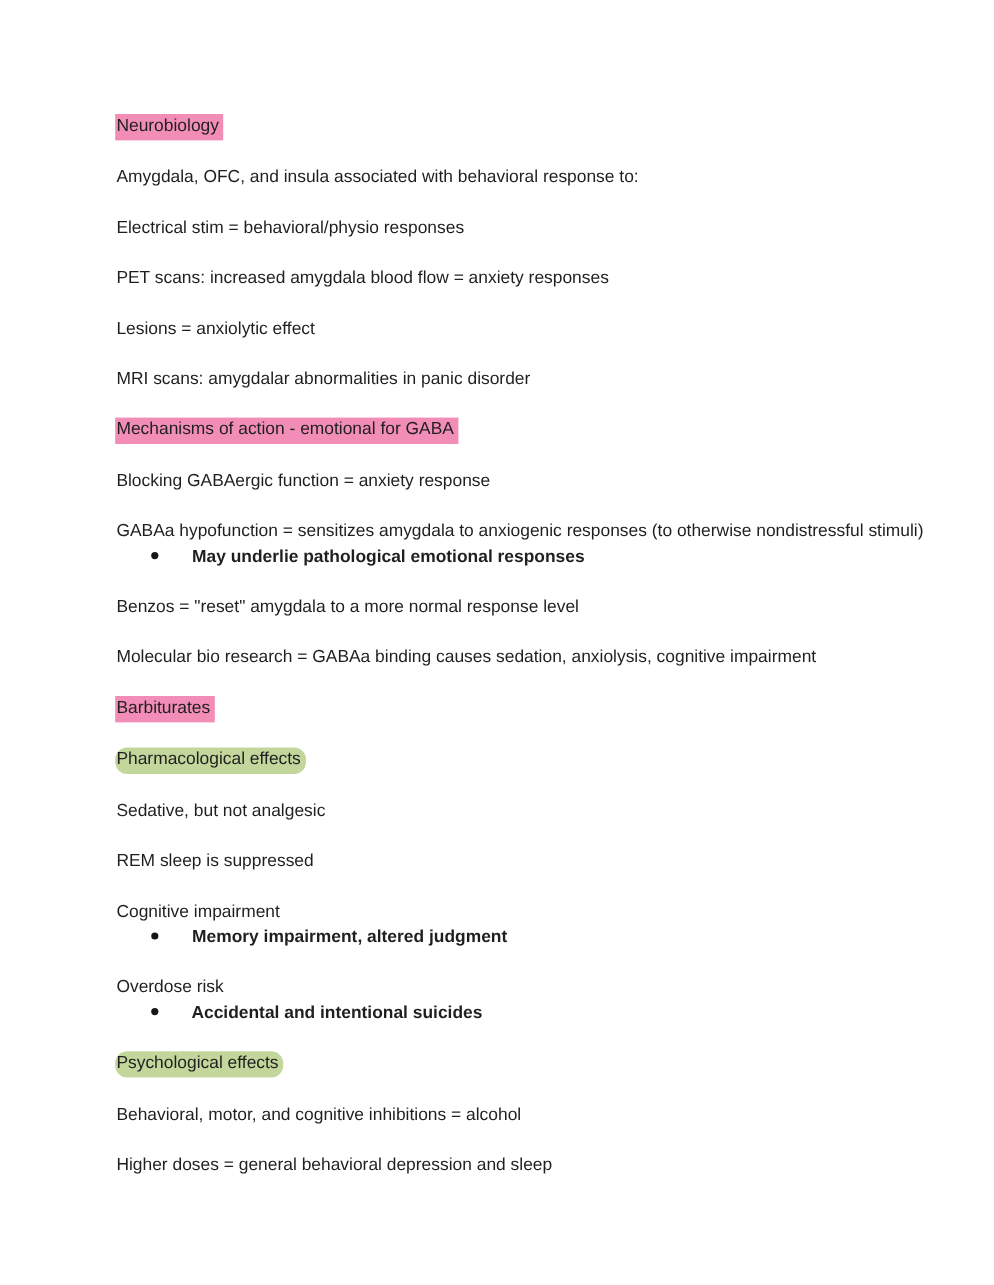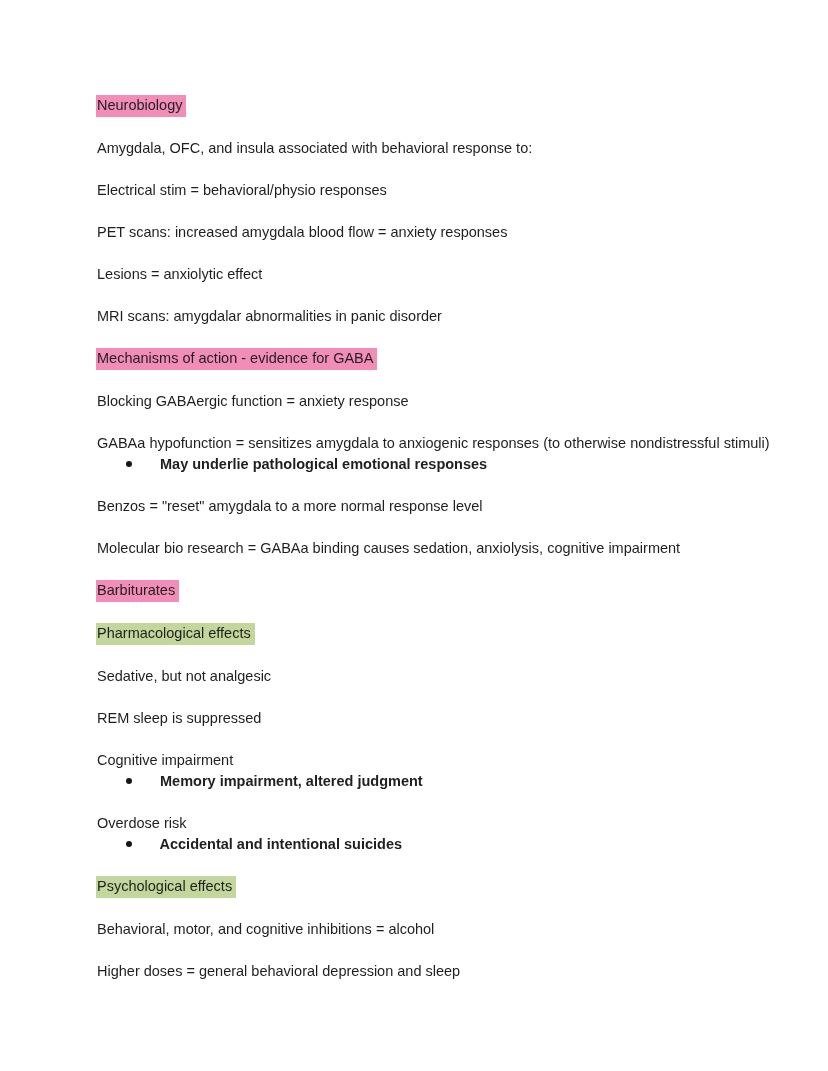--- a/index.html
+++ b/index.html
@@ -31,21 +31,21 @@
   .block {
     margin: 0 0 21px 0;
     white-space: nowrap;
   }
   .hl {
     display: inline-block;
     padding: 0 4px 1px 1px;
     margin-left: -1px;
   }
   .hl.pink  { background: var(--hl-pink); }
-  .hl.green { background: var(--hl-green); }
+  .hl.green { background: var(--hl-green); border-radius: 10px; }
   .bullet-row {
     white-space: nowrap;
     font-weight: bold;
   }
   .dot {
     display: inline-block;
     width: 6px;
     height: 6px;
     border-radius: 50%;
     background: #161616;
@@ -76,21 +76,21 @@
 
   <div class="block para-block">
     <div class="line">Lesions = anxiolytic effect</div>
   </div>
 
   <div class="block para-block">
     <div class="line">MRI scans: amygdalar abnormalities in panic disorder</div>
   </div>
 
   <div class="block heading-block">
-    <span class="hl pink">Mechanisms of action - evidence for GABA</span>
+    <span class="hl pink">Mechanisms of action - emotional for GABA</span>
   </div>
 
   <div class="block para-block">
     <div class="line">Blocking GABAergic function = anxiety response</div>
   </div>
 
   <div class="block para-block">
     <div class="line">GABAa hypofunction = sensitizes amygdala to anxiogenic responses (to otherwise nondistressful stimuli)</div>
 
   <div class="bullet-row">

